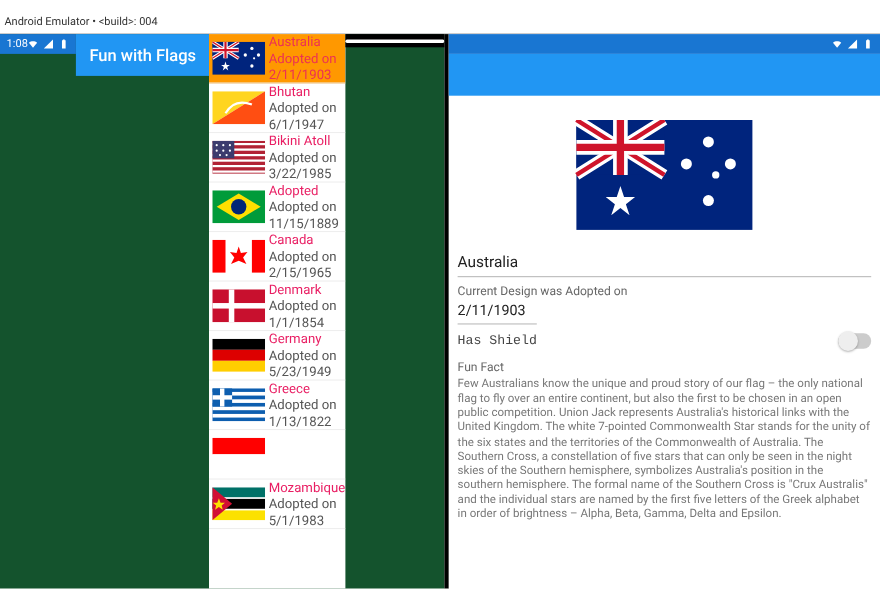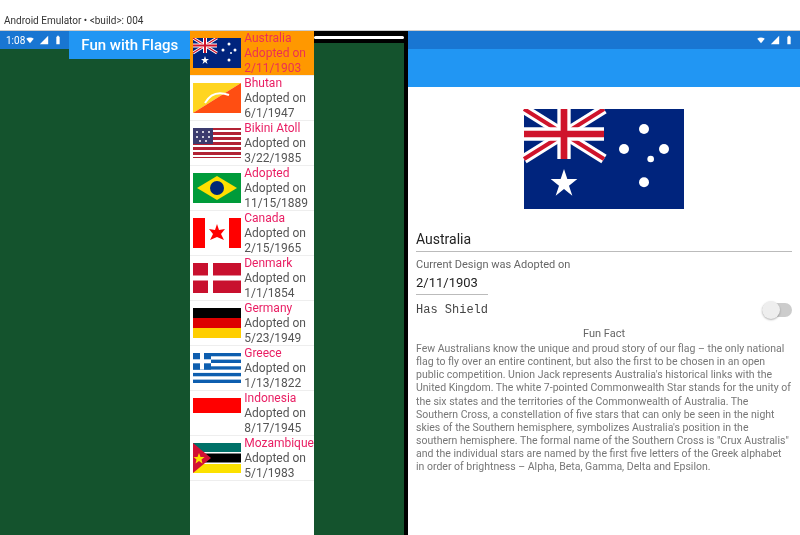--- a/index.html
+++ b/index.html
@@ -8,21 +8,21 @@
   .device { display: flex; height: calc(535px - 14px); }
   .gap { width: 4px; background: #000; }
 
   
   .status-bar { height: 18px; background: #1976d2; color: #fff; display: flex; align-items: center; padding: 0 6px; font-size: 10px; justify-content: space-between; }
   .status-icons { display: flex; gap: 4px; align-items: center; }
   .status-icons svg { width: 10px; height: 10px; fill: #fff; }
 
   
   .pane-left { width: 404px; display: flex; flex-direction: row; background: #14532d; }
-  .app-bar { height: 28px; background: #2196f3; color: #fff; display: flex; align-items: center; padding: 0 12px; font-size: 15px; font-weight: 500; }
+  .app-bar { height: 38px; background: #2196f3; color: #fff; display: flex; align-items: center; padding: 0 12px; font-size: 15px; font-weight: 500; }
   .list { flex: 1; overflow: hidden; background: #fff; }
   .row { display: flex; align-items: center; height: 45px; padding: 0 4px 0 0; border-bottom: 1px solid #eee; }
   .row.selected { background: #ff9800; }
   .flag { width: 50px; height: 32px; margin: 0 2px; flex-shrink: 0; display: flex; align-items: center; justify-content: center; }
   .flag svg { width: 48px; height: 30px; display: block; }
   .row-text { flex: 1; display: flex; flex-direction: column; justify-content: center; line-height: 1.25; }
   .country { color: #e91e63; font-size: 12px; }
   .adopted { color: #555; font-size: 12px; }
   .row.selected .country, .row.selected .adopted { color: #e91e63; opacity: 0.85; }
 
@@ -32,21 +32,21 @@
   .detail { flex: 1; padding: 8px 8px 0 8px; overflow: hidden; color: #444; font-size: 12px; }
   .detail .big-flag-wrap { display: flex; justify-content: center; padding: 14px 0 18px; }
   .big-flag svg { width: 170px; height: 100px; display: block; }
   .field-block { margin-bottom: 6px; }
   .field-label { color: #666; font-size: 11px; margin-top: 6px; }
   .field-value { font-size: 14px; color: #222; padding: 4px 0; border-bottom: 1px solid #bbb; width: 100%; }
   .field-value.small { width: 72px; font-size: 13px; }
   .shield-row { display: flex; align-items: center; justify-content: space-between; margin: 8px 0 6px; font-family: Liberation Mono, monospace; }
   .toggle { width: 30px; height: 14px; border-radius: 10px; background: #ccc; position: relative; }
   .toggle::after { content: ""; position: absolute; left: 0; top: -2px; width: 18px; height: 18px; background: #eee; border-radius: 50%; box-shadow: 0 1px 2px rgba(0,0,0,.3); }
-  .funfact-label { font-size: 11px; color: #666; margin-top: 10px; margin-bottom: 2px; text-align: center; }
+  .funfact-label { font-size: 11px; color: #666; margin-top: 10px; margin-bottom: 2px; }
   .funfact-text { font-size: 10.5px; line-height: 1.25; color: #777; }
 
   
   .navbar { height: 12px; background: #000; display: flex; justify-content: center; align-items: center; }
   .navbar .pill { width: 90px; height: 3px; border-radius: 2px; background: #fff; }
 </style>
 </head>
 <body>
 
 <svg width="0" height="0" style="position:absolute">
@@ -253,24 +253,20 @@
             <span class="country">Greece</span>
             <span class="adopted">Adopted on 1/13/1822</span>
           </span>
         </div>
         <div class="row">
           <span class="flag">
             <svg viewBox="0 0 48 30">
               <use href="#flag-indonesia"></use>
             </svg>
           </span>
-          <span class="row-text">
-            <span class="country">Indonesia</span>
-            <span class="adopted">Adopted on 8/17/1945</span>
-          </span>
         </div>
         <div class="row">
           <span class="flag">
             <svg viewBox="0 0 48 30">
               <use href="#flag-mozambique"></use>
             </svg>
           </span>
           <span class="row-text">
             <span class="country">Mozambique</span>
             <span class="adopted">Adopted on 5/1/1983</span>

